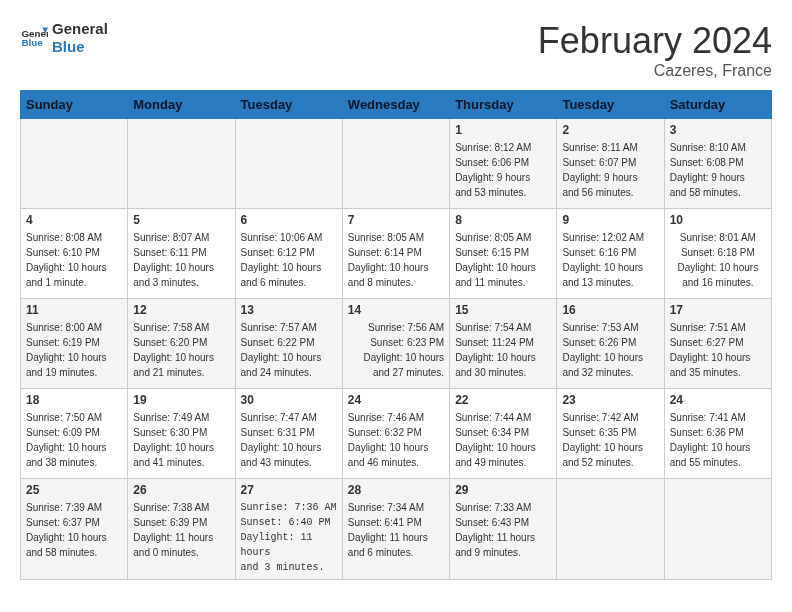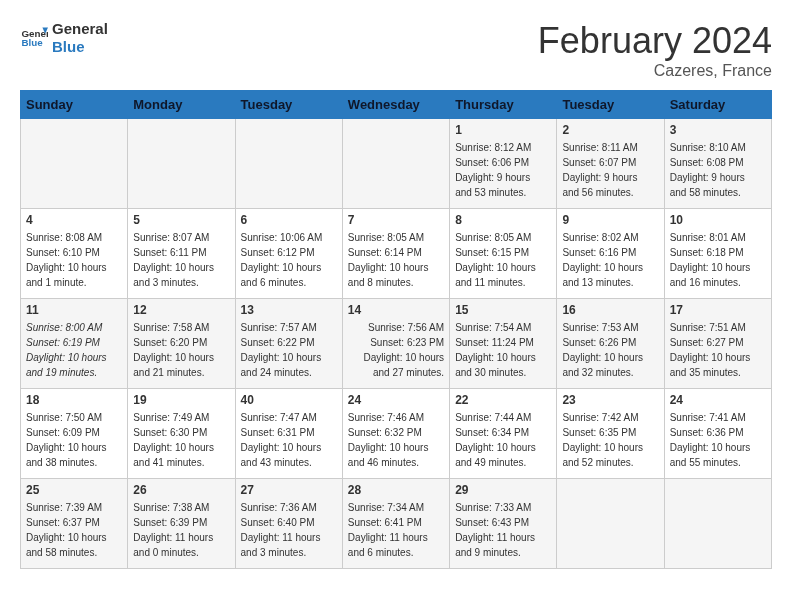--- a/index.html
+++ b/index.html
@@ -169,37 +169,37 @@
         </td>
         <td>
           <div class="day-number">8</div>
           <div class="day-info" style="white-space: pre-line;">Sunrise: 8:05 AM
 Sunset: 6:15 PM
 Daylight: 10 hours
 and 11 minutes.</div>
         </td>
         <td>
           <div class="day-number">9</div>
-          <div class="day-info" style="white-space: pre-line;">Sunrise: 8:02 AM
+          <div class="day-info" style="white-space: pre-line;">Sunrise: 12:02 AM
 Sunset: 6:16 PM
 Daylight: 10 hours
 and 13 minutes.</div>
         </td>
         <td>
           <div class="day-number">10</div>
-          <div class="day-info" style="white-space: pre-line;">Sunrise: 8:01 AM
+          <div class="day-info" style="white-space: pre-line; text-align: center;">Sunrise: 8:01 AM
 Sunset: 6:18 PM
 Daylight: 10 hours
 and 16 minutes.</div>
         </td>
       </tr>
       <tr>
         <td>
           <div class="day-number">11</div>
-          <div class="day-info" style="white-space: pre-line; font-style: italic;">Sunrise: 8:00 AM
+          <div class="day-info" style="white-space: pre-line;">Sunrise: 8:00 AM
 Sunset: 6:19 PM
 Daylight: 10 hours
 and 19 minutes.</div>
         </td>
         <td>
           <div class="day-number">12</div>
           <div class="day-info" style="white-space: pre-line;">Sunrise: 7:58 AM
 Sunset: 6:20 PM
 Daylight: 10 hours
 and 21 minutes.</div>
@@ -249,21 +249,21 @@
 and 38 minutes.</div>
         </td>
         <td>
           <div class="day-number">19</div>
           <div class="day-info" style="white-space: pre-line;">Sunrise: 7:49 AM
 Sunset: 6:30 PM
 Daylight: 10 hours
 and 41 minutes.</div>
         </td>
         <td>
-          <div class="day-number">40</div>
+          <div class="day-number">30</div>
           <div class="day-info" style="white-space: pre-line;">Sunrise: 7:47 AM
 Sunset: 6:31 PM
 Daylight: 10 hours
 and 43 minutes.</div>
         </td>
         <td>
           <div class="day-number">24</div>
           <div class="day-info" style="white-space: pre-line;">Sunrise: 7:46 AM
 Sunset: 6:32 PM
 Daylight: 10 hours
@@ -301,21 +301,21 @@
         </td>
         <td>
           <div class="day-number">26</div>
           <div class="day-info" style="white-space: pre-line;">Sunrise: 7:38 AM
 Sunset: 6:39 PM
 Daylight: 11 hours
 and 0 minutes.</div>
         </td>
         <td>
           <div class="day-number">27</div>
-          <div class="day-info" style="white-space: pre-line;">Sunrise: 7:36 AM
+          <div class="day-info" style="white-space: pre-line; font-family: Liberation Mono, monospace;">Sunrise: 7:36 AM
 Sunset: 6:40 PM
 Daylight: 11 hours
 and 3 minutes.</div>
         </td>
         <td>
           <div class="day-number">28</div>
           <div class="day-info" style="white-space: pre-line;">Sunrise: 7:34 AM
 Sunset: 6:41 PM
 Daylight: 11 hours
 and 6 minutes.</div>

